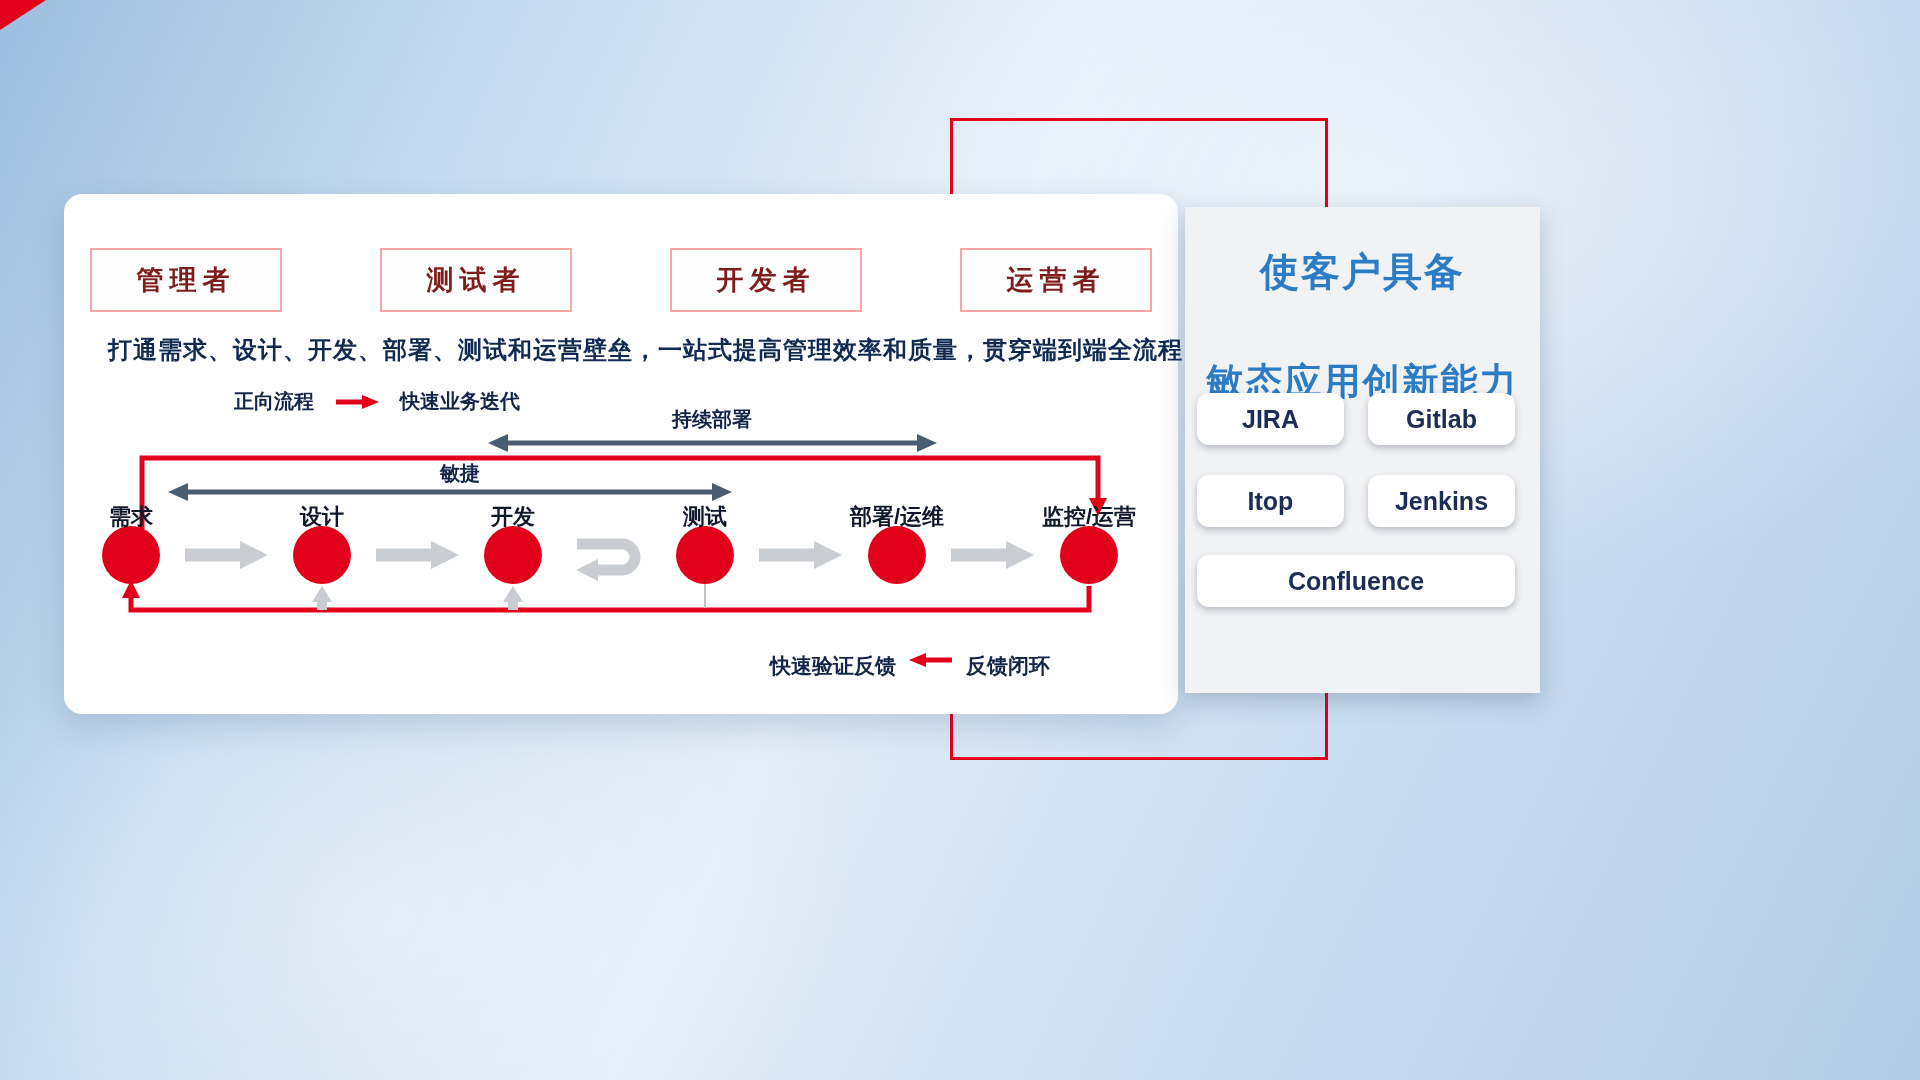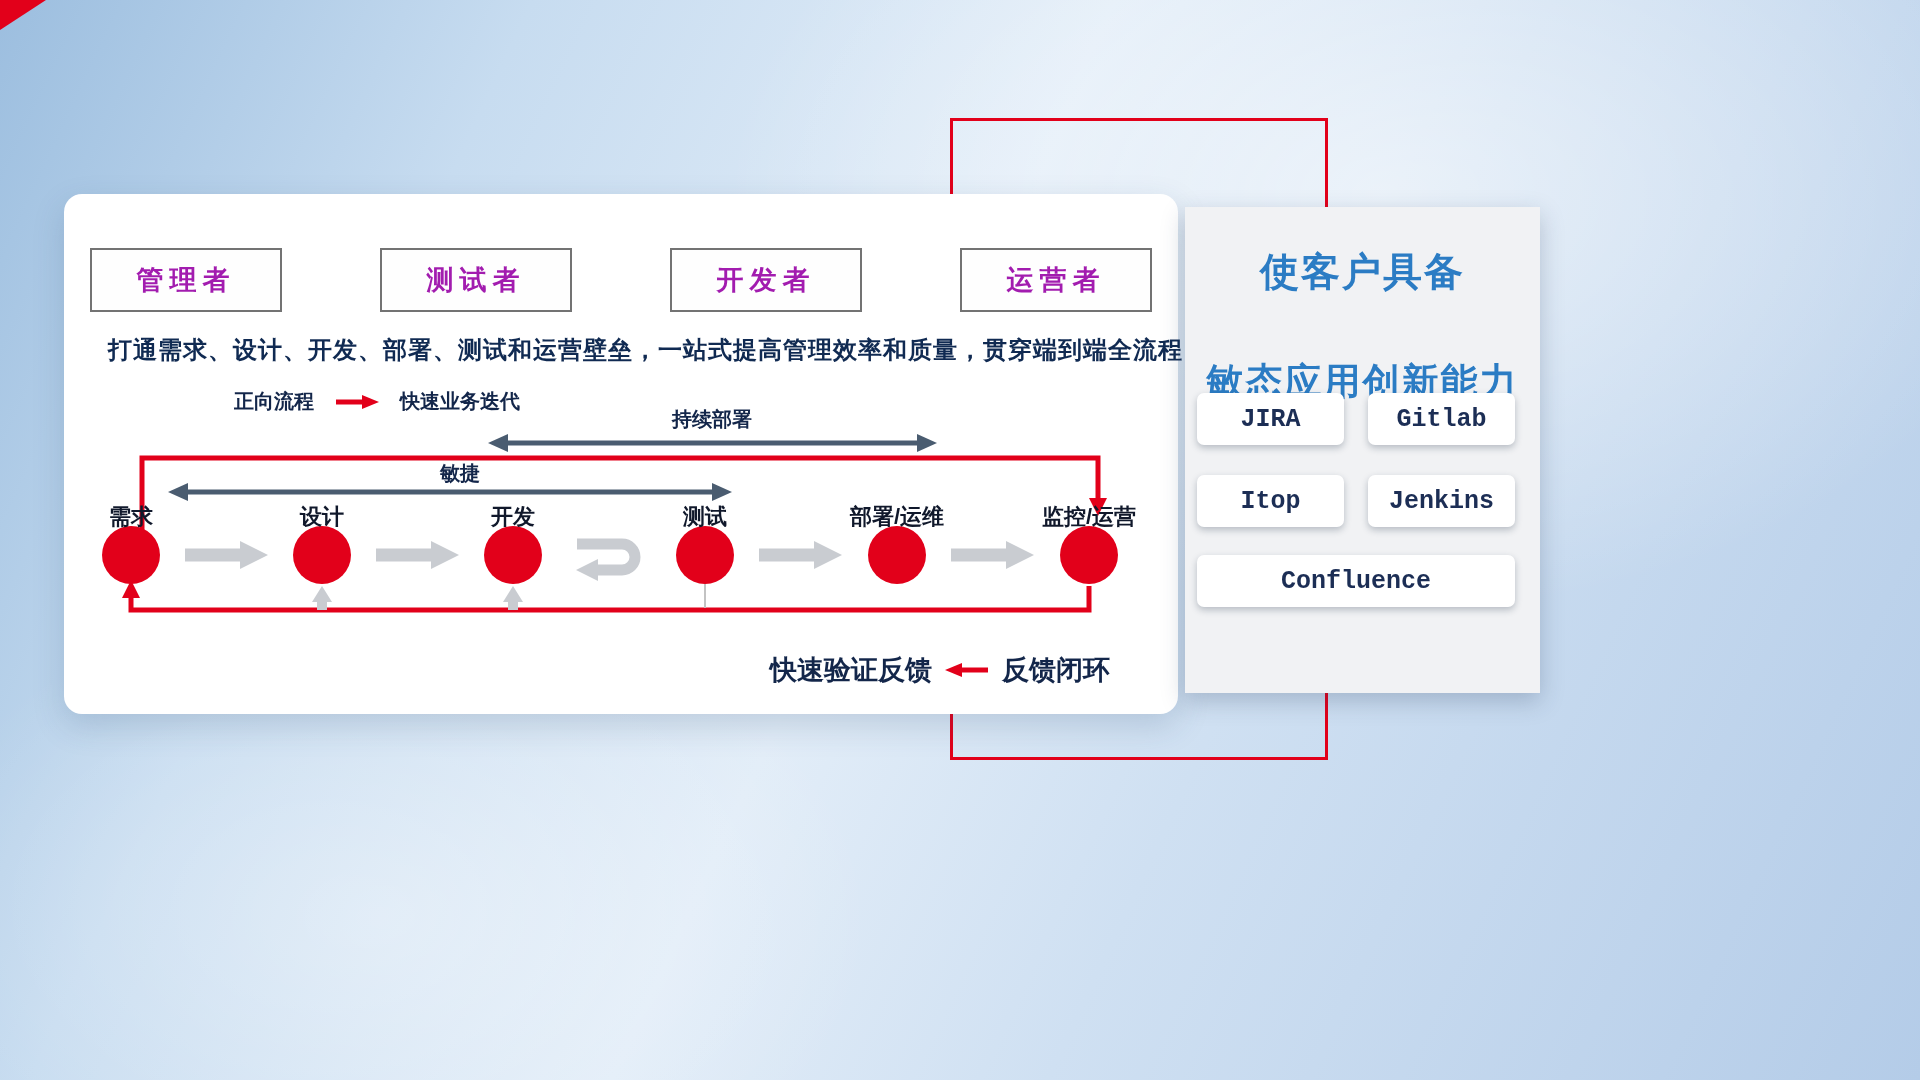--- a/index.html
+++ b/index.html
@@ -34,23 +34,23 @@
     box-shadow: 0 12px 32px rgba(40,70,110,0.18);
     z-index: 2;
   }
 
   .roles-row {
     position: absolute; left: 26px; top: 54px; width: 1062px; height: 64px;
     display: flex; justify-content: space-between;
   }
   .role-box {
     width: 192px; height: 64px;
-    border: 2px solid #737373; background: #fefefe;
+    border: 2px solid #fca5a5; background: #fefefe;
     display: flex; align-items: center; justify-content: center;
-    color: #a21caf; font-size: 27px; font-weight: bold; letter-spacing: 6px;
+    color: #7f1d1d; font-size: 27px; font-weight: bold; letter-spacing: 6px;
   }
 
   .subtitle {
     position: absolute; left: 44px; top: 140px;
     font-size: 24px; font-weight: bold; color: #102a52; letter-spacing: 1px;
     white-space: nowrap;
   }
 
   .legend-forward {
     position: absolute; left: 170px; top: 194px;
@@ -67,42 +67,41 @@
   .cd-label    { left: 563px; top: 212px; }
   .agile-label { left: 311px; top: 266px; }
 
   .stage-label {
     position: absolute; top: 308px; width: 150px; text-align: center;
     font-size: 22px; font-weight: bold; color: #10182b;
   }
 
   .legend-feedback {
     position: absolute; left: 706px; top: 458px;
-    display: flex; align-items: center; gap: 12px;
-    font-size: 27px; font-weight: bold; color: #13264a;
+    display: flex; gap: 12px;
+    font-size: 21px; font-weight: bold; color: #13264a;
   }
 
   
   .capability-panel {
     position: absolute; left: 1185px; top: 207px; width: 355px; height: 486px;
     background: #f1f2f4;
     box-shadow: 0 8px 22px rgba(40,60,90,0.25);
     z-index: 3;
-    font-family: Liberation Mono, monospace;
   }
   .panel-title {
     position: absolute; left: 0; width: 100%; text-align: center;
     color: #2b7cc4; font-weight: bold; letter-spacing: 2px;
   }
   .panel-title.line1 { top: 38px;  font-size: 39px; }
   .panel-title.line2 { top: 112px; font-size: 37px; margin-top: 38px; }
 
   .tool-chip {
     position: absolute; height: 52px;
-    background: #ffffff; border-radius: 7px;
+    background: #ffffff; border-radius: 12px;
     box-shadow: 0 3px 7px rgba(30,45,70,0.28);
     display: flex; align-items: center; justify-content: center;
     font-size: 25px; font-weight: bold; color: #1c2e55;
   }
   .chip-jira    { left: 12px;  top: 186px; width: 147px; }
   .chip-gitlab  { left: 183px; top: 186px; width: 147px; }
   .chip-itop    { left: 12px;  top: 268px; width: 147px; }
   .chip-jenkins { left: 183px; top: 268px; width: 147px; }
   .chip-confluence { left: 12px; top: 348px; width: 318px; }
 </style>

